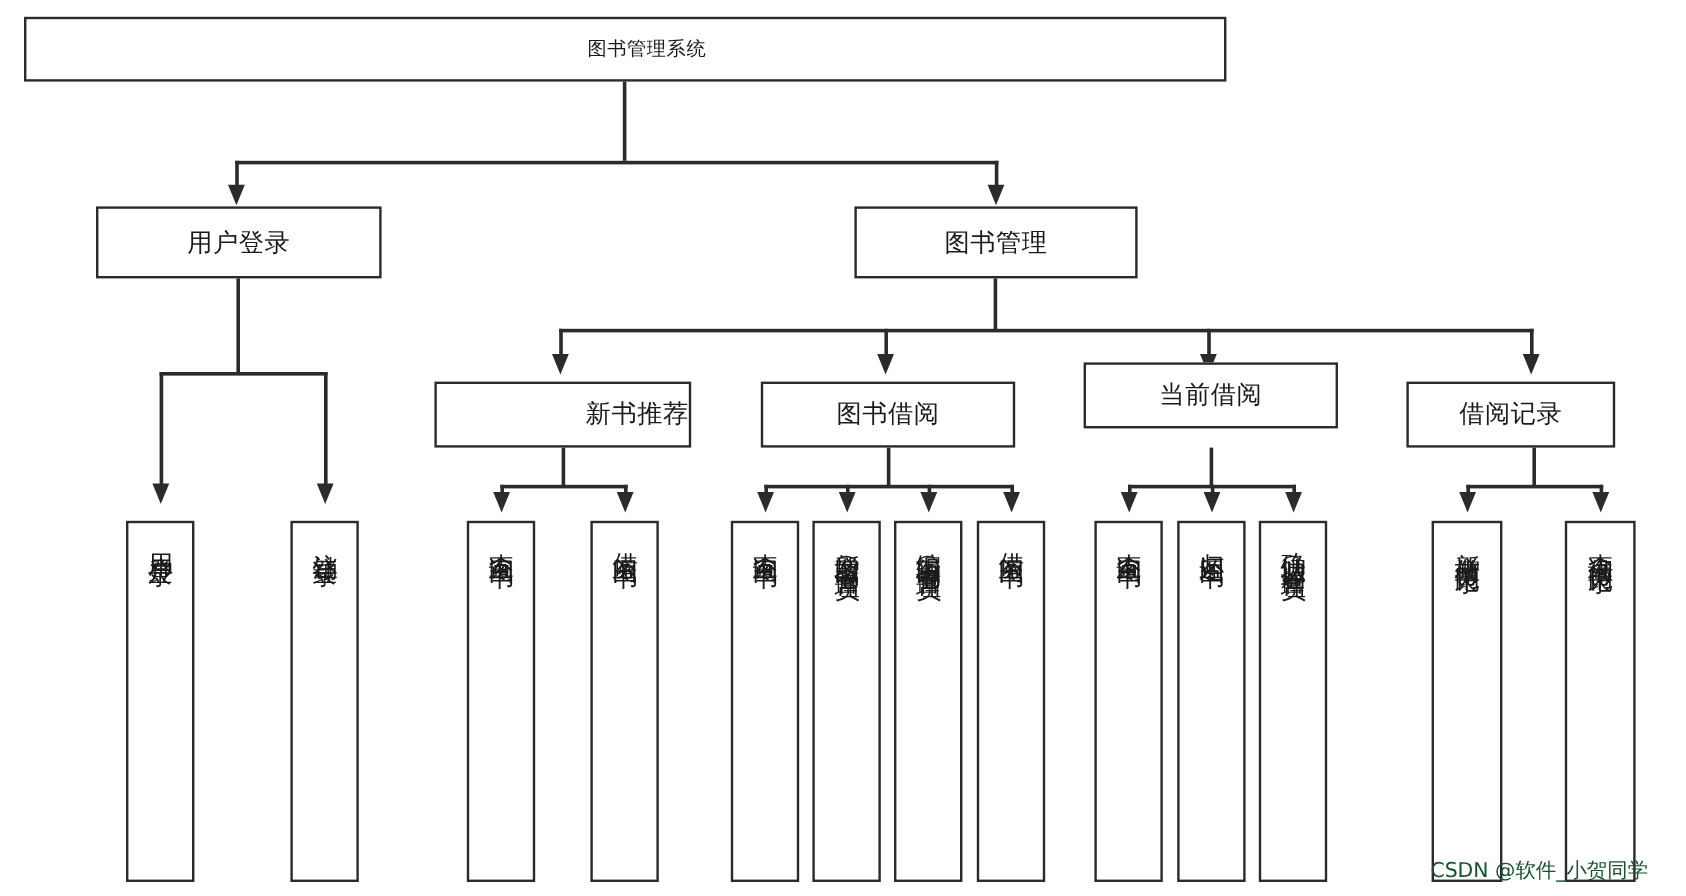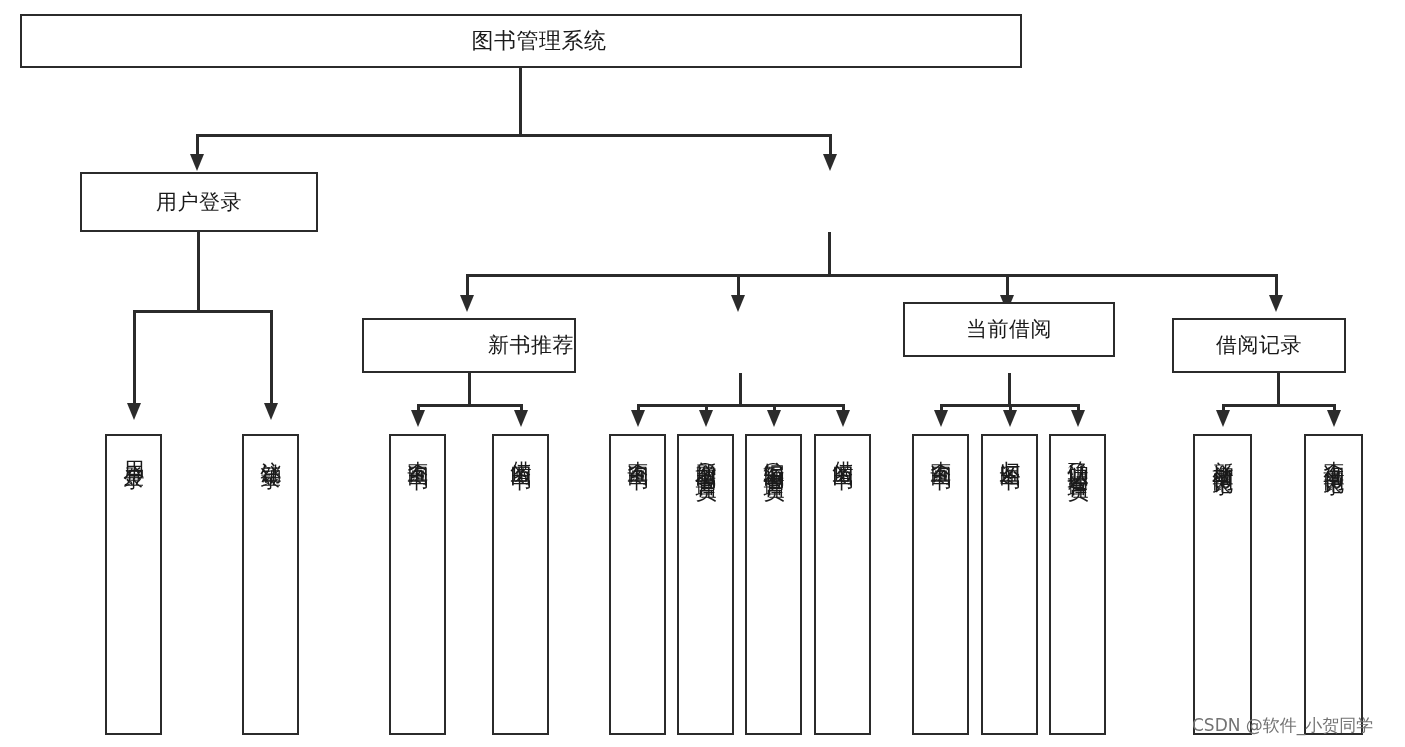--- a/index.html
+++ b/index.html
@@ -26,21 +26,21 @@
     border: 2.5px solid #2b2b2b;
     display: flex;
     align-items: center;
     justify-content: center;
     color: #1a1a1a;
     text-align: center;
     line-height: 1.18;
     letter-spacing: 0.5px;
   }
   .node.root {
-    font-size: 22px;
+    font-size: 16px;
     padding-left: 36px;
   }
   .node.level2 {
     font-size: 21px;
   }
   
   .node.leaf {
     font-size: 21px;
     writing-mode: vertical-rl;
     text-orientation: upright;
@@ -65,21 +65,21 @@
     position: absolute;
     width: 0;
     height: 0;
     border-left: 7px solid transparent;
     border-right: 7px solid transparent;
     border-top: 17px solid #2b2b2b;
   }
   
   #watermark {
     position: absolute;
-    color: #737373;
+    color: #14532d;
     font-size: 17px;
     white-space: nowrap;
     user-select: none;
   }
 </style>
 </head>
 <body>
 
 <div id="canvas">
 
@@ -89,20 +89,23 @@
 
   <div class="edge v" style="left:519px; top:68px; height:66px;"></div>
   <div class="edge h" style="left:196px; top:134px; width:636px;"></div>
   <div class="edge v" style="left:196px; top:134px; height:22px;"></div>
   <div class="edge v" style="left:829px; top:134px; height:22px;"></div>
   <div class="arrow" style="left:190px; top:154px;"></div>
   <div class="arrow" style="left:823px; top:154px;"></div>
 
   <div class="node level2" style="left:80px; top:172px; width:238px; height:60px;">
     <span>用户登录</span>
+  </div>
+  <div class="node level2" style="left:712px; top:172px; width:236px; height:60px;">
+    <span>图书管理</span>
   </div>
 
   <div class="edge v" style="left:197px; top:232px; height:80px;"></div>
   <div class="edge h" style="left:133px; top:310px; width:140px;"></div>
   <div class="edge v" style="left:133px; top:310px; height:95px;"></div>
   <div class="edge v" style="left:270px; top:310px; height:95px;"></div>
   <div class="arrow" style="left:127px; top:403px;"></div>
   <div class="arrow" style="left:264px; top:403px;"></div>
 
   <div class="edge v" style="left:828px; top:232px; height:44px;"></div>
@@ -112,20 +115,23 @@
   <div class="edge v" style="left:1006px; top:274px; height:23px;"></div>
   <div class="edge v" style="left:1275px; top:274px; height:23px;"></div>
   <div class="arrow" style="left:460px; top:295px;"></div>
   <div class="arrow" style="left:731px; top:295px;"></div>
   <div class="arrow" style="left:1000px; top:295px;"></div>
   <div class="arrow" style="left:1269px; top:295px;"></div>
 
   <div class="node level2" style="left:362px; top:318px; width:214px; height:55px;justify-content:flex-end;">
     <span>新书推荐</span>
   </div>
+  <div class="node level2" style="left:634px; top:318px; width:212px; height:55px;">
+    <span>图书借阅</span>
+  </div>
   <div class="node level2" style="left:903px; top:302px; width:212px; height:55px;">
     <span>当前借阅</span>
   </div>
   <div class="node level2" style="left:1172px; top:318px; width:174px; height:55px;">
     <span>借阅记录</span>
   </div>
 
   <div class="edge v" style="left:468px; top:373px; height:33px;"></div>
   <div class="edge h" style="left:417px; top:404px; width:106px;"></div>
   <div class="edge v" style="left:417px; top:404px; height:10px;"></div>

